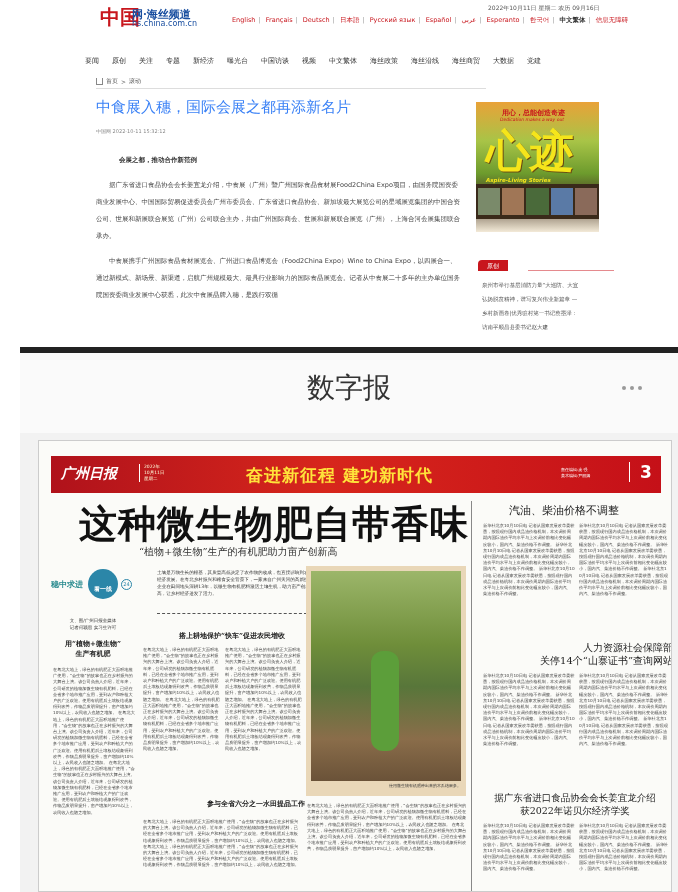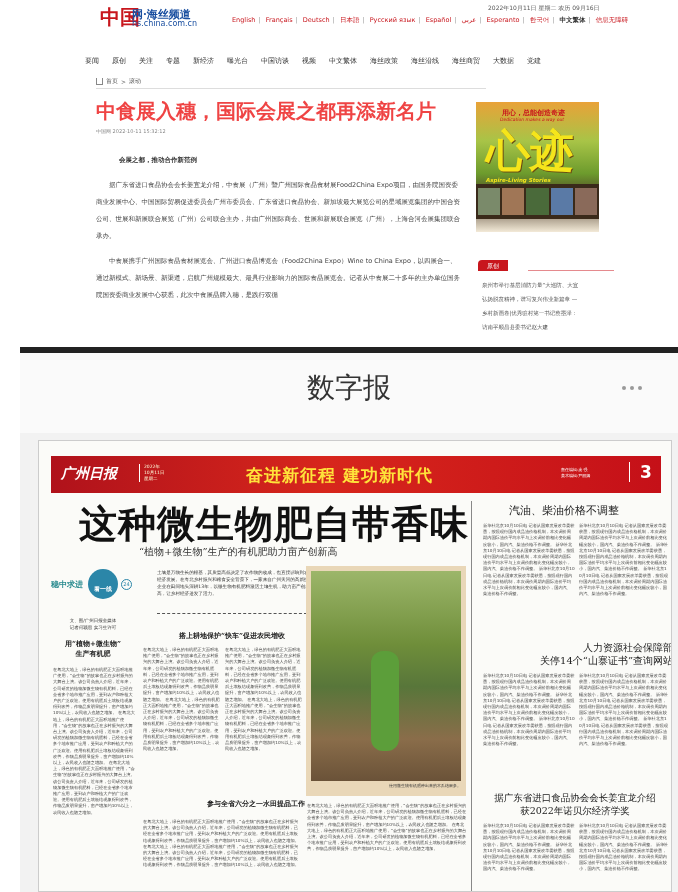--- a/index.html
+++ b/index.html
@@ -14,21 +14,21 @@
   .lang-bar span { color: #c8161d; }
   .lang-bar .sep { color: #999; margin: 0 3px; }
   .lang-bar .dark { color: #333; font-weight: bold; }
   .red-nav { position: absolute; left: 21px; top: 33px; width: 657px; height: 18px; background: #cc0a13; display: flex; align-items: center; padding-left: 56px; gap: 0; }
   .red-nav span { color: #fff; font-size: 6.5px; margin-right: 10px; white-space: nowrap; }
   .sub-nav { position: absolute; left: 77px; top: 56px; display: flex; }
   .sub-nav span { color: #333; font-size: 7px; margin-right: 13px; white-space: nowrap; }
   .crumb { position: absolute; left: 88px; top: 77px; font-size: 6px; color: #555; display: flex; align-items: center; gap: 3px; }
   .crumb .house { width: 7px; height: 7px; border: 1px solid #888; border-top: none; position: relative; }
   .hr1 { position: absolute; left: 88px; top: 88px; width: 390px; height: 1px; background: #ddd; }
-  .art-title { position: absolute; left: 88px; top: 98px; font-size: 20px; font-weight: bold; color: #ef4444; white-space: nowrap; }
+  .art-title { position: absolute; left: 88px; top: 98px; font-size: 15px; font-weight: normal; color: #3b82f6; white-space: nowrap; }
   .art-meta { position: absolute; left: 88px; top: 128px; font-size: 5px; color: #888; }
   .art-body { position: absolute; left: 98px; top: 152px; width: 356px; font-size: 6.5px; color: #444; line-height: 17px; }
   .art-body p { text-indent: 2em; margin-bottom: 8px; }
   .art-body .sub { font-weight: bold; color: #333; }
   .art-body .p0 { margin-left: -10px; }
   .ad { position: absolute; left: 468px; top: 102px; width: 123px; height: 130px; background: linear-gradient(180deg, #e9a238 0%, #a8c447 30%, #6d9b2d 55%, #4b3a26 75%, #f3ead8 100%); overflow: hidden; }
   .ad .t1 { position: absolute; left: 26px; top: 6px; font-size: 7px; color: #c8161d; font-weight: bold; }
   .ad .t2 { position: absolute; left: 24px; top: 15px; font-size: 4.5px; color: #c8161d; font-style: italic; }
   .ad .big { position: absolute; left: 10px; top: 20px; font-size: 44px; color: #f5e51b; font-weight: bold; font-family: "DejaVu Serif", serif; text-shadow: 1px 1px 0 #6a4a12; }
   .ad .t3 { position: absolute; left: 10px; top: 75px; font-size: 5.5px; color: #f5e51b; font-style: italic; font-weight: bold; }

